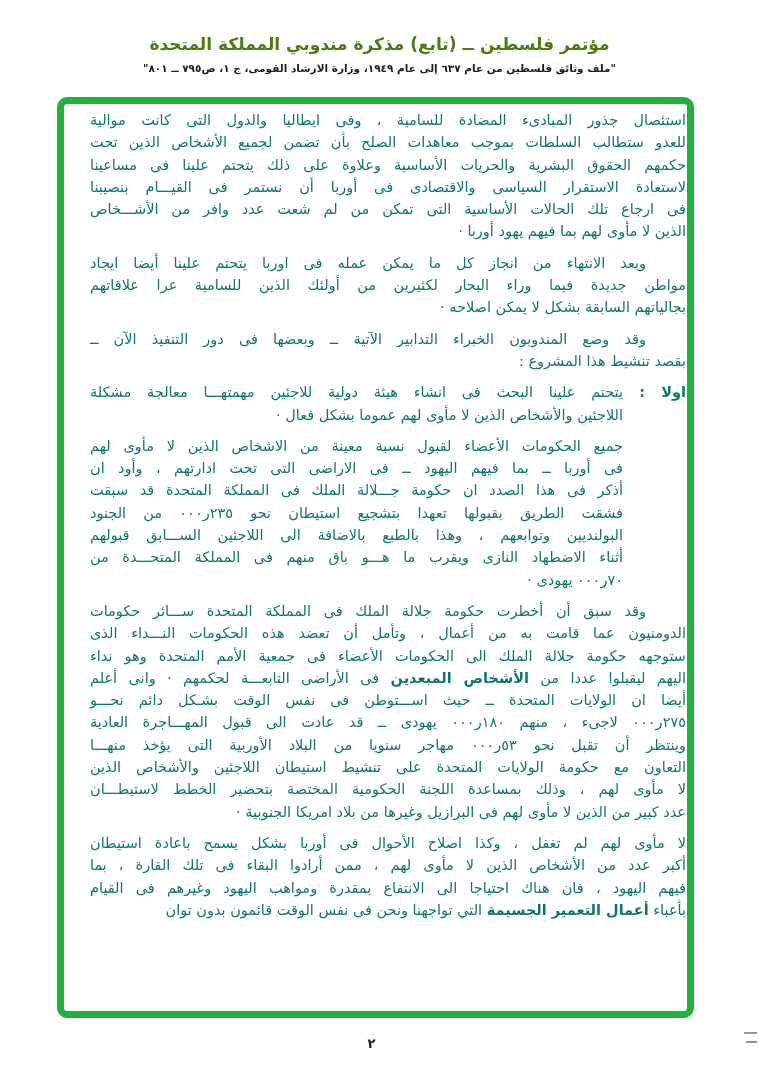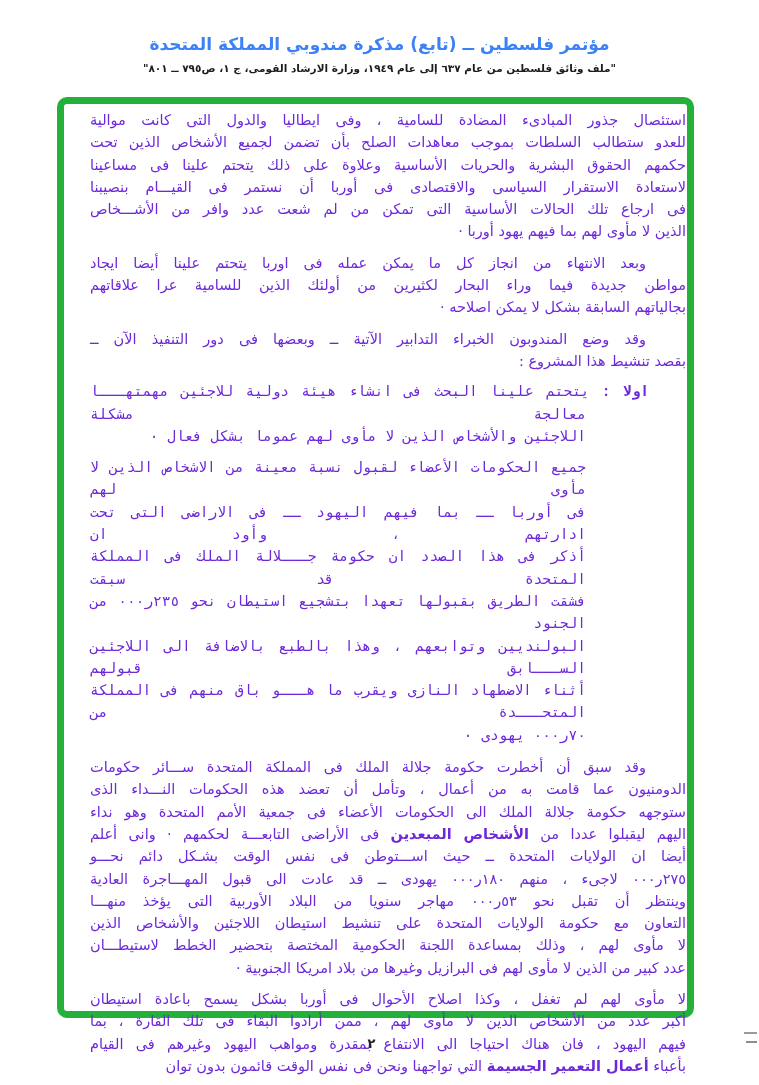--- a/index.html
+++ b/index.html
@@ -7,44 +7,44 @@
     width:759px;height:1085px;position:relative;overflow:hidden;
     background:#ffffff;
     font-family:"DejaVu Sans",sans-serif;
     color:#161616;
     -webkit-font-smoothing:antialiased;
   }
   .page-header{
     position:absolute;top:33px;left:0;right:0;text-align:center;direction:rtl;
   }
   .doc-title{
-    font-size:17px;font-weight:bold;letter-spacing:0;line-height:22px;color:#3b82f6;
+    font-size:17px;font-weight:bold;letter-spacing:0;line-height:22px;color:#4d7c0f;
   }
   .doc-source{
     margin-top:7px;font-size:10.5px;font-weight:bold;color:#1c1c1c;
   }
   .green-frame{
     position:absolute;left:57px;top:97px;width:637px;height:921px;
     box-sizing:border-box;border:7px solid #24b13b;border-radius:10px;
     background:transparent;
   }
   .doc-body{
     position:absolute;left:90px;top:109px;width:596px;direction:rtl;
-    font-size:14.5px;line-height:22.3px;color:#6d28d9;
+    font-size:14.5px;line-height:22.3px;color:#0f766e;
     text-align:justify;
   }
   .para{margin:0 0 9px 0;}
   .para .line{
     text-align:justify;
     text-align-last:justify;
     white-space:normal;
   }
   .para .line.last{text-align-last:right;}
   .para.indent .line.first{text-indent:40px;}
-  .para.item{padding-right:100px;font-family:Liberation Mono, monospace;}
+  .para.item{padding-right:63px;}
   .para.item .line.first{text-indent:-63px;}
   .item-label{font-weight:bold;}
   .para b{font-weight:bold;}
   .page-number{
     position:absolute;left:0;right:16px;top:1036px;text-align:center;
     font-size:13px;font-weight:bold;color:#222;
   }
   .scan-artifact{position:absolute;background:#9a9a9a;}
   .artifact-1{left:744px;top:1032px;width:13px;height:2px;}
   .artifact-2{left:746px;top:1041px;width:11px;height:2px;background:#8d8d8d;}

